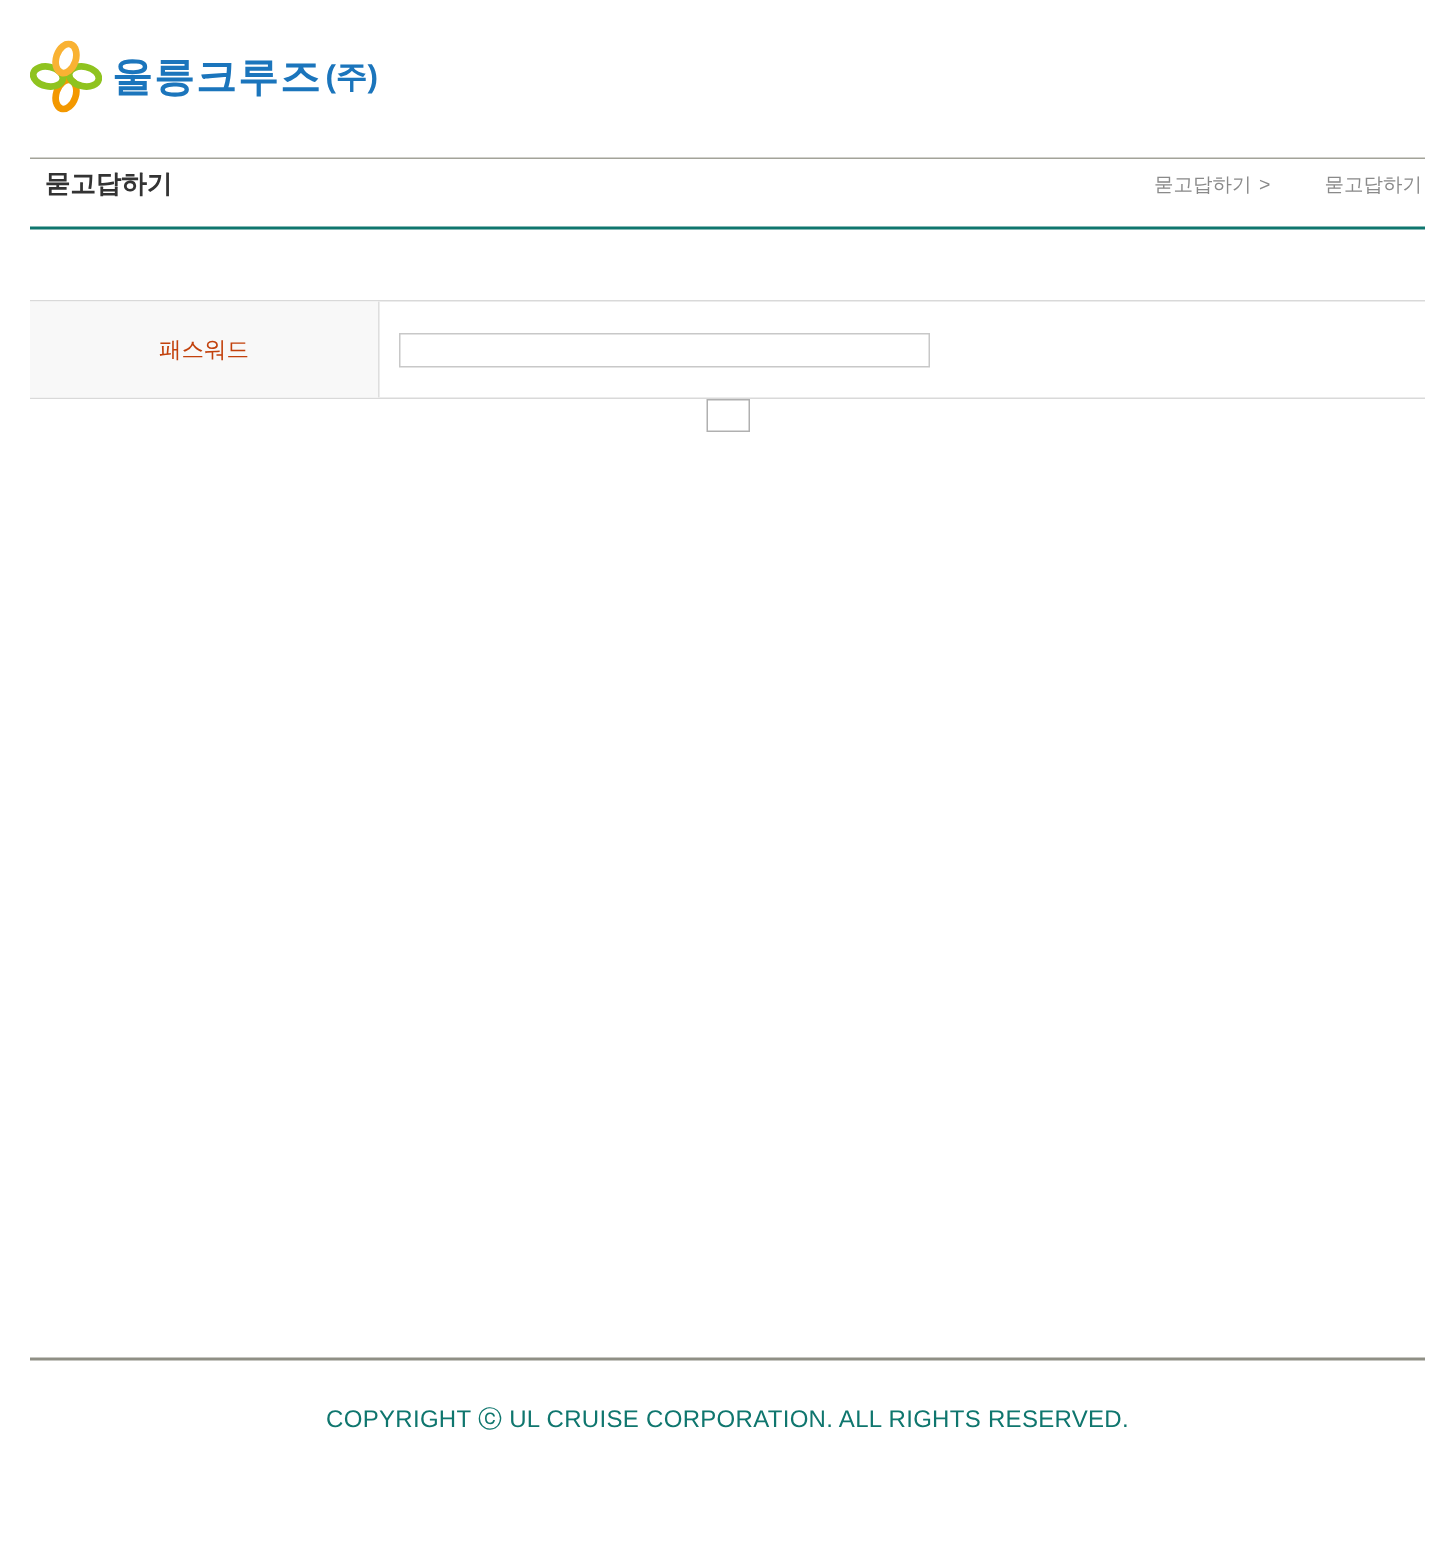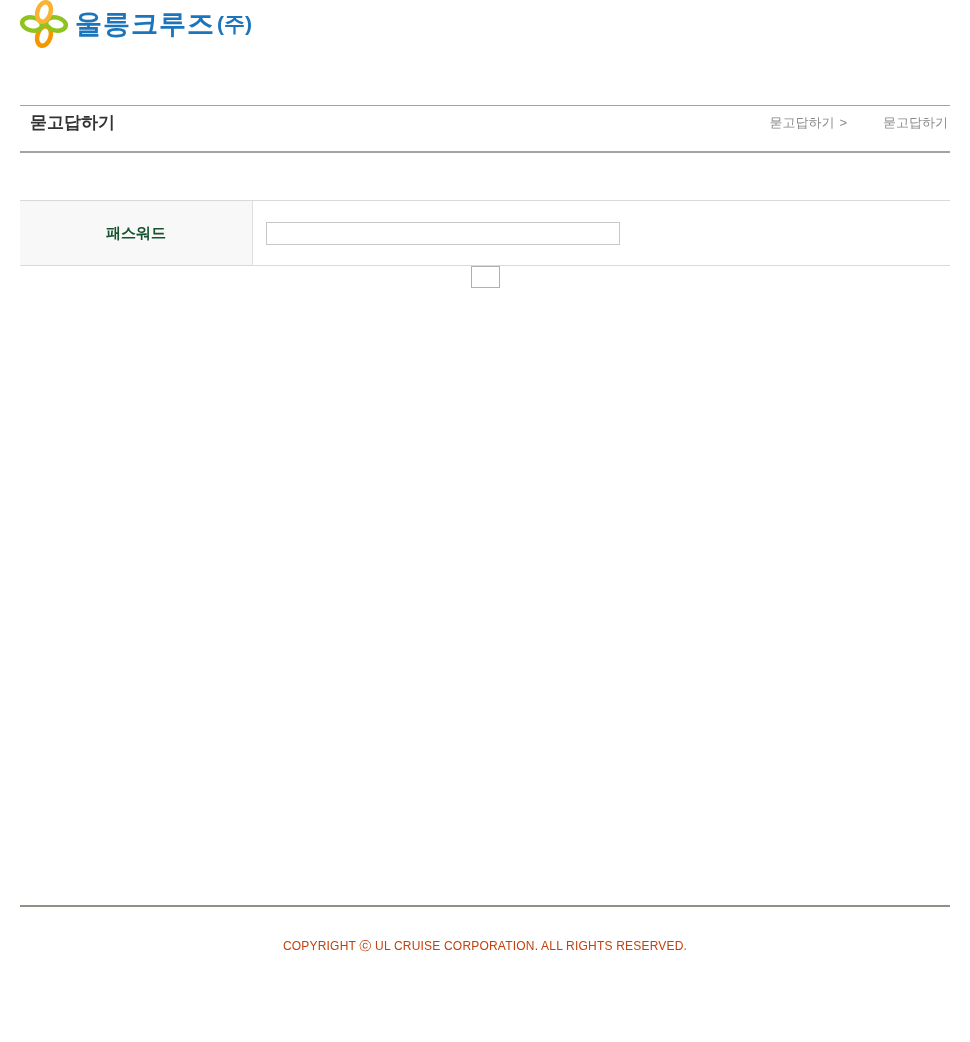--- a/index.html
+++ b/index.html
@@ -4,34 +4,34 @@
 <style>
   * { margin: 0; padding: 0; box-sizing: border-box; }
   html, body {
     width: 970px; height: 1042px;
     background: #ffffff;
     font-family: "Liberation Sans", "DejaVu Sans", sans-serif;
   }
   .container { margin: 0 20px; width: 930px; }
 
   
-  .header { height: 105px; }
+  .header { padding-top: 27px; height: 105px; }
   .logo { display: flex; align-items: center; gap: 7px; cursor: pointer; width: fit-content; }
   .logo-icon { width: 48px; height: 48px; display: block; }
   .logo-text { display: flex; align-items: center; gap: 2px; }
   .logo-name {
     font-size: 27px; font-weight: bold; letter-spacing: 1px;
     color: #1b75bc;
   }
   .logo-suffix { font-size: 21px; font-weight: bold; color: #1b75bc; }
 
   
   .title-bar {
     border-top: 1px solid #a3a399;
-    border-bottom: 2px solid #a3a3a3;
+    border-bottom: 2px solid #0f766e;
     display: flex; align-items: center; justify-content: space-between;
     height: 48px;
     padding: 0 2px 12px 10px;
   }
   .page-title { font-size: 17px; font-weight: bold; color: #333333; }
   .breadcrumb { font-size: 13px; color: #8a8a8a; display: flex; align-items: center; }
   .breadcrumb .crumb { color: #8a8a8a; text-decoration: none; cursor: pointer; }
   .breadcrumb .sep { margin: 0 4px 0 5px; }
   .breadcrumb .gap { display: inline-block; width: 32px; }
 
@@ -41,21 +41,21 @@
     display: flex;
     border-top: 1px solid #d9d9d9;
     border-bottom: 1px solid #d9d9d9;
     height: 66px;
   }
   .form-label-cell {
     width: 233px;
     background: #f8f8f8;
     border-right: 1px solid #dedede;
     display: flex; align-items: center; justify-content: center;
-    font-size: 15px; font-weight: bold; color: #14532d;
+    font-size: 15px; font-weight: normal; color: #c2410c;
   }
   .form-input-cell {
     flex: 1;
     display: flex; align-items: center;
     padding-left: 13px;
   }
   .password-input {
     width: 354px; height: 23px;
     border: 1px solid #c8c8c8;
     background: #ffffff;
@@ -75,21 +75,21 @@
     font-size: 11px;
   }
 
   
   .footer {
     margin-top: 617px;
     border-top: 2px solid #8f8f85;
     text-align: center;
     padding-top: 29px;
   }
-  .footer-text { font-size: 12px; color: #c2410c; letter-spacing: 0.2px; }
+  .footer-text { font-size: 16px; color: #0f766e; letter-spacing: 0.2px; }
 </style>
 </head>
 <body>
 
 <div class="container">
 
   <div class="header">
     <div class="logo">
       <svg class="logo-icon" viewBox="0 0 48 48" fill="none" xmlns="http://www.w3.org/2000/svg">
         <ellipse cx="24" cy="36" rx="6.5" ry="10" stroke="#f39800" stroke-width="4.5" transform="rotate(18 24 36)"></ellipse>

